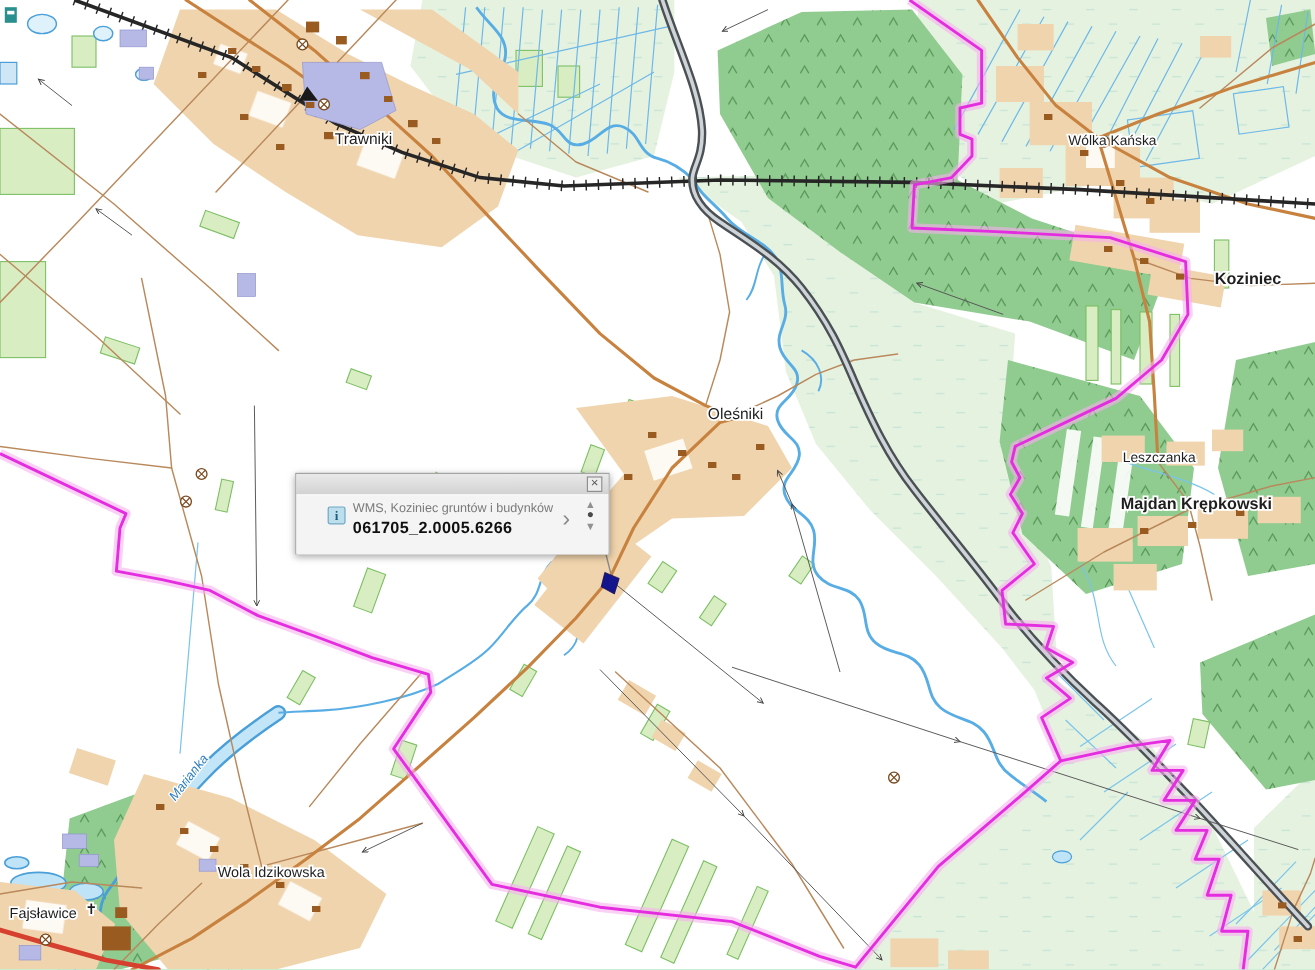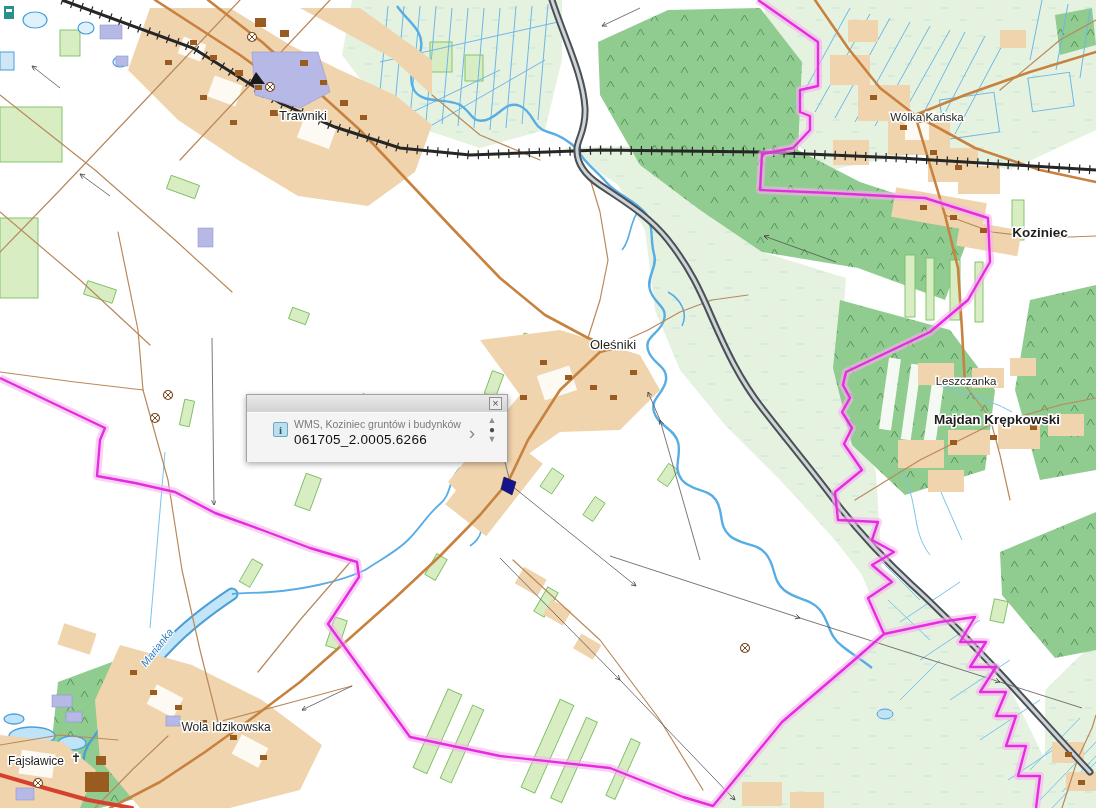--- a/index.html
+++ b/index.html
@@ -17,21 +17,21 @@
                 position:relative;}
   .close-btn{position:absolute;right:5px;top:2px;width:13px;height:13px;border:1px solid #8f8f8f;
              background:#ececec;color:#555;font-size:11px;line-height:11px;text-align:center;cursor:pointer;
              box-sizing:border-box;}
   .popup-body{position:relative;height:49px;background:#f4f4f4;}
   .info-icon{position:absolute;left:26px;top:9px;width:15px;height:15px;background:#bcdeed;border:1px solid #6fa7c4;
              color:#1b5e7e;font-weight:bold;font-size:11px;line-height:14px;text-align:center;border-radius:2px;
              box-sizing:border-box;font-family:"Liberation Serif",serif;}
   .popup-texts{position:absolute;left:47px;top:5px;width:175px;}
   .popup-src{color:#7a7a7a;font-size:10.5px;white-space:nowrap;}
-  .popup-id{color:#101010;font-size:13.5px;font-weight:normal;margin-top:2px;letter-spacing:.3px;}
+  .popup-id{color:#101010;font-size:13.5px;font-weight:bold;margin-top:2px;letter-spacing:.3px;}
   .chevron{position:absolute;right:32px;top:10px;color:#8a8a8a;font-size:19px;line-height:19px;cursor:pointer;}
   .pager{position:absolute;right:8px;top:3px;width:14px;text-align:center;}
   .pager .tri{color:#919191;font-size:9px;line-height:9px;cursor:pointer;}
   .pager .dot{color:#4a4a4a;font-size:10px;line-height:10px;}
 </style>
 </head>
 <body>
 
 <div class="stage">
 <svg width="1096" height="808" viewBox="0 0 1096 808">

